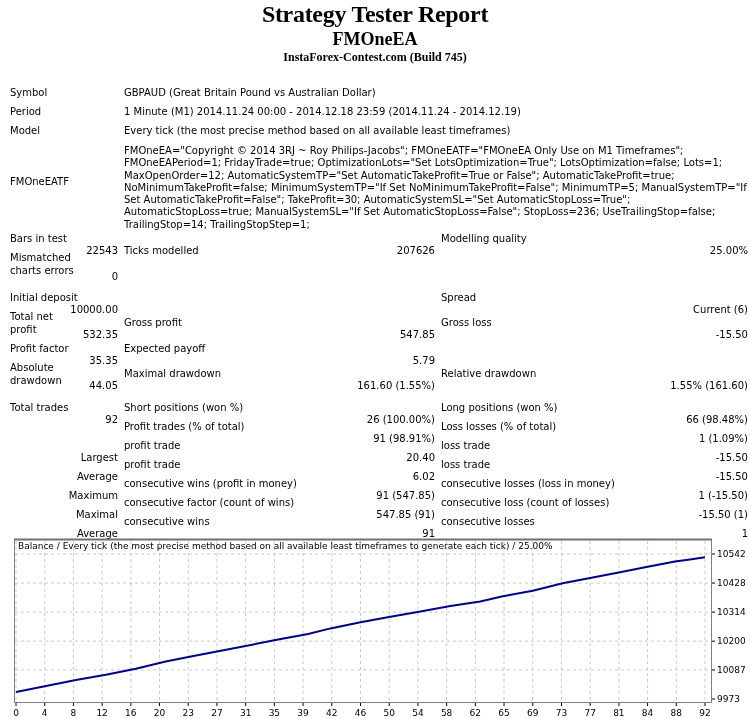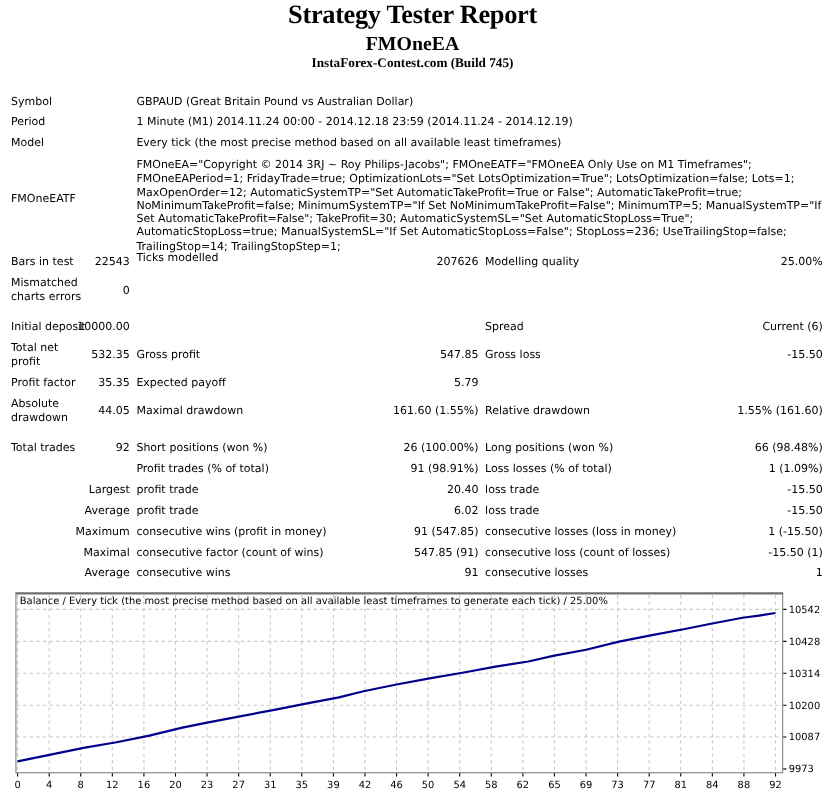--- a/index.html
+++ b/index.html
@@ -2,21 +2,21 @@
 <html><head>
 <meta charset="utf-8">
 <style>
   html, body { margin:0; padding:0; background:#ffffff; }
   body { width:750px; height:719px; position:relative; overflow:hidden; font-family:"DejaVu Sans", sans-serif; color:#000; }
   .hdr { position:absolute; left:0; width:750px; text-align:center; font-family:"Liberation Serif", serif; font-weight:bold; }
   .h1 { top:1px; font-size:24px; letter-spacing:-0.3px; }
   .h2 { top:29px; font-size:18px; }
   .h3 { top:50px; font-size:12px; }
   .t { position:absolute; font-size:10px; line-height:12px; white-space:nowrap; }
-  .r { text-align:right; }
+  .r { text-align:right;margin-top:12px; }
   .params { position:absolute; left:124px; top:145px; width:624px; font-size:10px; line-height:12.3px; white-space:normal; }
   #chart { position:absolute; left:0; top:535px; }
   .ct { font-family:"DejaVu Sans", sans-serif; font-size:9px; fill:#000; }
 </style>
 </head>
 <body>
 
 <div class="hdr h1">Strategy Tester Report</div>
 <div class="hdr h2">FMOneEA</div>
 <div class="hdr h3">InstaForex-Contest.com (Build 745)</div>
@@ -25,21 +25,21 @@
 <div class="t" style="left:124px;top:87px">GBPAUD (Great Britain Pound vs Australian Dollar)</div>
 <div class="t" style="left:10px;top:106px">Period</div>
 <div class="t" style="left:124px;top:106px">1 Minute (M1) 2014.11.24 00:00 - 2014.12.18 23:59 (2014.11.24 - 2014.12.19)</div>
 <div class="t" style="left:10px;top:125px">Model</div>
 <div class="t" style="left:124px;top:125px">Every tick (the most precise method based on all available least timeframes)</div>
 <div class="t" style="left:10px;top:176px">FMOneEATF</div>
 <div class="params">FMOneEA="Copyright © 2014 3RJ ~ Roy Philips-Jacobs"; FMOneEATF="FMOneEA Only Use on M1 Timeframes"; FMOneEAPeriod=1; FridayTrade=true; OptimizationLots="Set LotsOptimization=True"; LotsOptimization=false; Lots=1; MaxOpenOrder=12; AutomaticSystemTP="Set AutomaticTakeProfit=True or False"; AutomaticTakeProfit=true; NoMinimumTakeProfit=false; MinimumSystemTP="If Set NoMinimumTakeProfit=False"; MinimumTP=5; ManualSystemTP="If Set AutomaticTakeProfit=False"; TakeProfit=30; AutomaticSystemSL="Set AutomaticStopLoss=True"; AutomaticStopLoss=true; ManualSystemSL="If Set AutomaticStopLoss=False"; StopLoss=236; UseTrailingStop=false; TrailingStop=14; TrailingStopStep=1;</div>
 
 <div class="t" style="left:10px;top:233px">Bars in test</div>
 <div class="t r" style="left:60px;width:58px;top:233px">22543</div>
-<div class="t" style="left:124px;top:229px">Ticks modelled</div>
+<div class="t" style="left:124px;top:245px">Ticks modelled</div>
 <div class="t r" style="left:340px;width:95px;top:233px">207626</div>
 <div class="t" style="left:441px;top:233px">Modelling quality</div>
 <div class="t r" style="left:640px;width:108px;top:233px">25.00%</div>
 
 <div class="t" style="left:10px;top:252px">Mismatched</div>
 <div class="t" style="left:10px;top:265px">charts errors</div>
 <div class="t r" style="left:60px;width:58px;top:259px">0</div>
 
 <div class="t" style="left:10px;top:292px">Initial deposit</div>
 <div class="t r" style="left:60px;width:58px;top:292px">10000.00</div>

